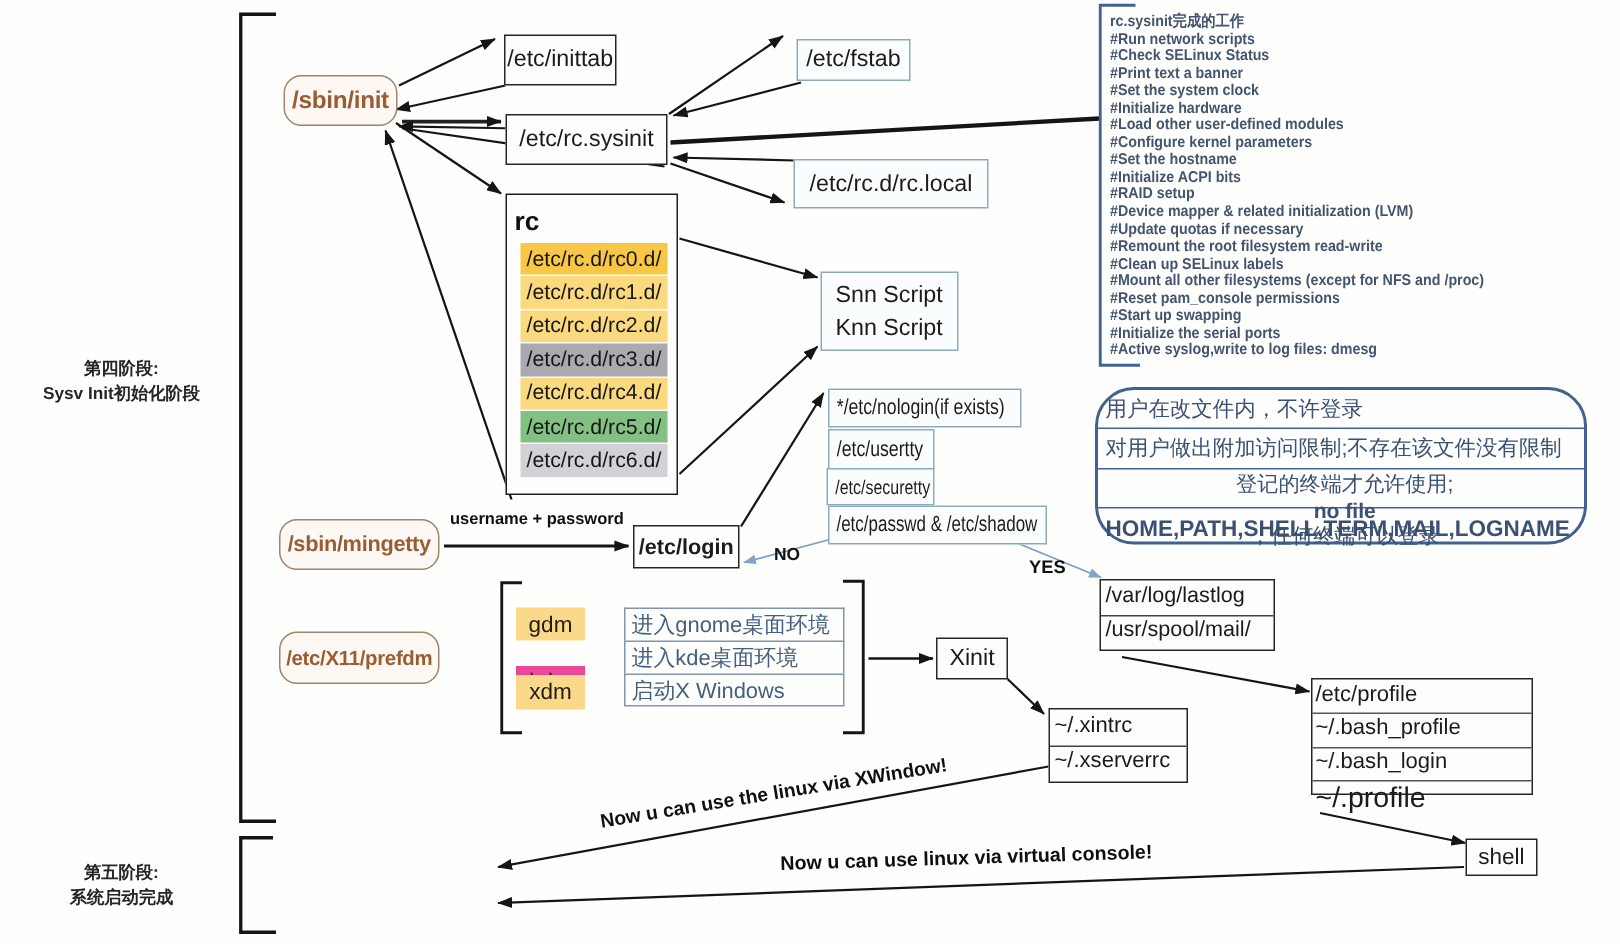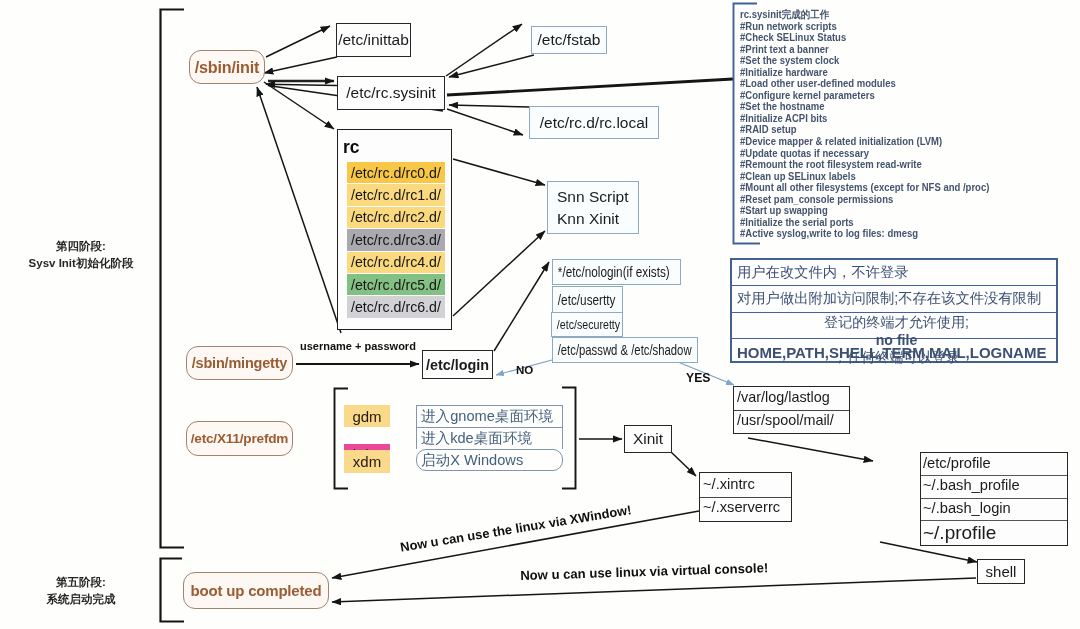--- a/index.html
+++ b/index.html
@@ -18,21 +18,21 @@
 
   .rcbox{border:1.8px solid #1f1f1f;background:#fdfdfd;}
   .rctitle{font-weight:bold;font-size:17.5px;color:#0d0d0d;}
   .rcrow{font-size:14.2px;color:#161616;display:flex;align-items:center;padding-left:4px;box-sizing:border-box;}
 
   .tasks{color:#44546e;font-weight:bold;font-size:10.4px;line-height:11.55px;}
   .tasks div{white-space:nowrap;transform:scaleX(0.915);transform-origin:0 50%;}
 
   .dmcell{color:#231a12;font-weight:normal;font-size:15px;}
   .dmdesc{border:1px solid #8295ae;border-bottom:none;color:#44607f;font-size:14.6px;padding-left:4px;display:flex;align-items:center;}
-  .dmdesc.last{border-bottom:1px solid #8295ae;border-radius:10px;}
+  .dmdesc.last{border-bottom:1px solid #8295ae;}
 
   .rot{position:absolute;transform-origin:0 0;white-space:nowrap;font-weight:bold;font-size:12.4px;color:#0f0f0f;}
   .elab{position:absolute;font-weight:bold;font-size:11.6px;color:#101010;}
 </style></head><body>
 
 <div id="stage">
 <svg class="layer" viewBox="0 0 1080 629">
 <defs>
         <marker id="ah" markerWidth="10" markerHeight="7.4" refX="9.4" refY="3.7" orient="auto" markerUnits="userSpaceOnUse">
           <path d="M0,0 L10,3.7 L0,7.4 z" fill="#151515"></path>
@@ -75,32 +75,31 @@
       <div>第四阶段:</div>
       <div>Sysv Init初始化阶段</div>
     </div>
 <div class="abs stage-label" style="left:18px;top:574px;width:126px;">
       <div>第五阶段:</div>
       <div>系统启动完成</div>
     </div>
 <div class="abs capsule ctr" style="left: 189px; top: 50px; width: 76px; height: 34px; font-size: 16.2px; color: rgb(154, 92, 51); border-color: rgb(161, 132, 111); background: rgb(253, 248, 243);">/sbin/init</div>
 <div class="abs capsule ctr" style="left: 186px; top: 346px; width: 107px; height: 34px; font-size: 14.5px; color: rgb(154, 92, 51); border-color: rgb(161, 132, 111); background: rgb(253, 248, 243);">/sbin/mingetty</div>
 <div class="abs capsule ctr" style="left: 186px; top: 421px; width: 107px; height: 35px; font-size: 13.6px; color: rgb(154, 92, 51); border-color: rgb(161, 132, 111); background: rgb(253, 248, 243);">/etc/X11/prefdm</div>
-<div class="abs capsule ctr" style="left: 183px; top: 572px; width: 146px; height: 37px; font-size: 15px; color: rgb(154, 92, 51); border-color: rgb(161, 132, 111); background: rgb(253, 248, 243);">boot up completed</div>
 <div class="abs boxk ctr" style="left:336px;top:23px;width:75px;height:34px;font-size:15.5px;">/etc/inittab</div>
 <div class="abs boxk ctr" style="left:337px;top:76px;width:108px;height:34px;font-size:15.5px;">/etc/rc.sysinit</div>
 <div class="abs boxk ctr" style="left:422px;top:350px;width:71px;height:29px;font-size:14.4px;font-weight:bold;">/etc/login</div>
 <div class="abs boxk ctr" style="left:624px;top:425px;width:48px;height:28px;font-size:15.5px;">Xinit</div>
 <div class="abs boxk ctr" style="left:977px;top:559px;width:48px;height:25px;font-size:15px;">shell</div>
 <div class="abs boxb ctr" style="left: 531px; top: 26px; width: 76px; height: 28px; font-size: 15.5px; border-color: rgb(143, 169, 191);">/etc/fstab</div>
 <div class="abs boxb ctr" style="left: 529px; top: 106px; width: 130px; height: 33px; font-size: 15.5px; border-color: rgb(143, 169, 191);">/etc/rc.d/rc.local</div>
 <div class="abs boxb" style="left:547px;top:181px;width:92px;height:53px;">
       <div style="padding-left:9px;padding-top:4px;font-size:15.5px;line-height:22px;">
         <div>Snn Script</div>
-        <div>Knn Xinit</div>
+        <div>Knn Script</div>
       </div>
     </div>
 <div class="abs rcbox" style="left:337px;top:129px;width:115px;height:201px;">
       <div class="rctitle" style="position:absolute;left:5px;top:7px;">rc</div>
       <div class="rcrow" style="position: absolute; left: 9px; top: 32px; width: 98px; height: 21.4px; background: rgb(248, 199, 70);">/etc/rc.d/rc0.d/</div>
       <div class="rcrow" style="position: absolute; left: 9px; top: 54.4px; width: 98px; height: 21.4px; background: rgb(251, 217, 126);">/etc/rc.d/rc1.d/</div>
       <div class="rcrow" style="position: absolute; left: 9px; top: 76.8px; width: 98px; height: 21.4px; background: rgb(251, 217, 126);">/etc/rc.d/rc2.d/</div>
       <div class="rcrow" style="position: absolute; left: 9px; top: 99.2px; width: 98px; height: 21.4px; background: rgb(169, 169, 175);">/etc/rc.d/rc3.d/</div>
       <div class="rcrow" style="position: absolute; left: 9px; top: 121.6px; width: 98px; height: 21.4px; background: rgb(251, 217, 126);">/etc/rc.d/rc4.d/</div>
       <div class="rcrow" style="position: absolute; left: 9px; top: 144px; width: 98px; height: 21.4px; background: rgb(131, 192, 131);">/etc/rc.d/rc5.d/</div>
@@ -133,21 +132,21 @@
     </div>
 <div class="abs boxb lft" style="left:552px;top:286px;width:71px;height:27px;">
       <span style="padding-left:6px;font-size:14.6px;white-space:nowrap;display:inline-block;transform:scaleX(0.807);transform-origin:0 50%;">/etc/usertty</span>
     </div>
 <div class="abs boxb lft" style="left:551px;top:312px;width:72px;height:25px;">
       <span style="padding-left:6px;font-size:13.2px;white-space:nowrap;display:inline-block;transform:scaleX(0.807);transform-origin:0 50%;">/etc/securetty</span>
     </div>
 <div class="abs boxb lft" style="left:552px;top:337px;width:146px;height:26px;">
       <span style="padding-left:6px;font-size:14.6px;white-space:nowrap;display:inline-block;transform:scaleX(0.775);transform-origin:0 50%;">/etc/passwd &amp; /etc/shadow</span>
     </div>
-<div class="abs boxbb" style="left: 730px; top: 258px; width: 328px; height: 105px; border-color: rgb(66, 97, 143); color: rgb(60, 80, 114);">
+<div class="abs boxbb" style="left: 730px; top: 258px; width: 328px; height: 105px; border-color: rgb(66, 97, 143); color: rgb(60, 80, 114); border-radius: 26px;">
       <div style="position:absolute;left:0;top:0px;width:100%;height:26px;display:flex;align-items:center;padding-left:5px;box-sizing:border-box;font-size:14.3px;font-weight:normal;white-space:nowrap;border-bottom:1.6px solid #41619b;">用户在改文件内，不许登录</div>
       <div style="position:absolute;left:0;top:26px;width:100%;height:26.5px;display:flex;align-items:center;padding-left:5px;box-sizing:border-box;font-size:14.3px;font-weight:normal;white-space:nowrap;border-bottom:1.6px solid #41619b;">对用户做出附加访问限制;不存在该文件没有限制</div>
       <div style="position:absolute;left:0;top:52.5px;width:100%;height:26.5px;display:flex;align-items:center;padding-left:5px;box-sizing:border-box;font-size:14.1px;font-weight:normal;white-space:nowrap;border-bottom:1.6px solid #41619b;flex-direction:column;">
         <span>登记的终端才允许使用;</span>
         <span style="font-weight:bold;">no file</span>
         <span>，任何终端可以登录</span>
       </div>
       <div style="position:absolute;left:0;top:79px;width:100%;height:26px;display:flex;align-items:center;padding-left:5px;box-sizing:border-box;font-size:15px;font-weight:bold;white-space:nowrap;">HOME,PATH,SHELL,TERM,MAIL,LOGNAME</div>
     </div>
 <div class="abs " style="left:344px;top:405px;width:46px;height:70px;">
@@ -161,21 +160,21 @@
 <div class="abs boxk" style="left:733px;top:386px;width:117px;height:48px;">
       <div style="position:absolute;left:3px;top:2px;font-size:14.4px;white-space:nowrap;">/var/log/lastlog</div>
       <div style="position:absolute;left:0;top:22.5px;width:100%;border-top:1.2px solid #444;"></div>
       <div style="position:absolute;left:3px;top:24.5px;font-size:14.4px;white-space:nowrap;">/usr/spool/mail/</div>
     </div>
 <div class="abs boxk" style="left:699px;top:472px;width:93px;height:50px;">
       <div style="position:absolute;left:3px;top:3px;font-size:14.7px;white-space:nowrap;">~/.xintrc</div>
       <div style="position:absolute;left:0;top:24px;width:100%;border-top:1.2px solid #444;"></div>
       <div style="position:absolute;left:3px;top:26px;font-size:14.7px;white-space:nowrap;">~/.xserverrc</div>
     </div>
-<div class="abs boxk" style="left:920px;top:452px;width:148px;height:94px;">
+<div class="abs boxk" style="left:874px;top:452px;width:148px;height:78px;">
       <div style="position:absolute;left:2px;top:2.0px;font-size:14.7px;white-space:nowrap;">/etc/profile</div>
       <div style="position:absolute;left:0;top:22.4px;width:100%;border-top:1.1px solid #555;"></div>
       <div style="position:absolute;left:2px;top:24.4px;font-size:14.7px;white-space:nowrap;">~/.bash_profile</div>
       <div style="position:absolute;left:0;top:44.8px;width:100%;border-top:1.1px solid #555;"></div>
       <div style="position:absolute;left:2px;top:46.8px;font-size:14.7px;white-space:nowrap;">~/.bash_login</div>
       <div style="position:absolute;left:0;top:67.2px;width:100%;border-top:1.1px solid #555;"></div>
       <div style="position:absolute;left:2px;top:69.2px;font-size:19px;white-space:nowrap;">~/.profile</div>
     </div>
 <div class="elab" style="left:300px;top:340px;font-size:11px;">username + password</div>
 <div class="elab" style="left:516px;top:363px;font-size:11.6px;">NO</div>

